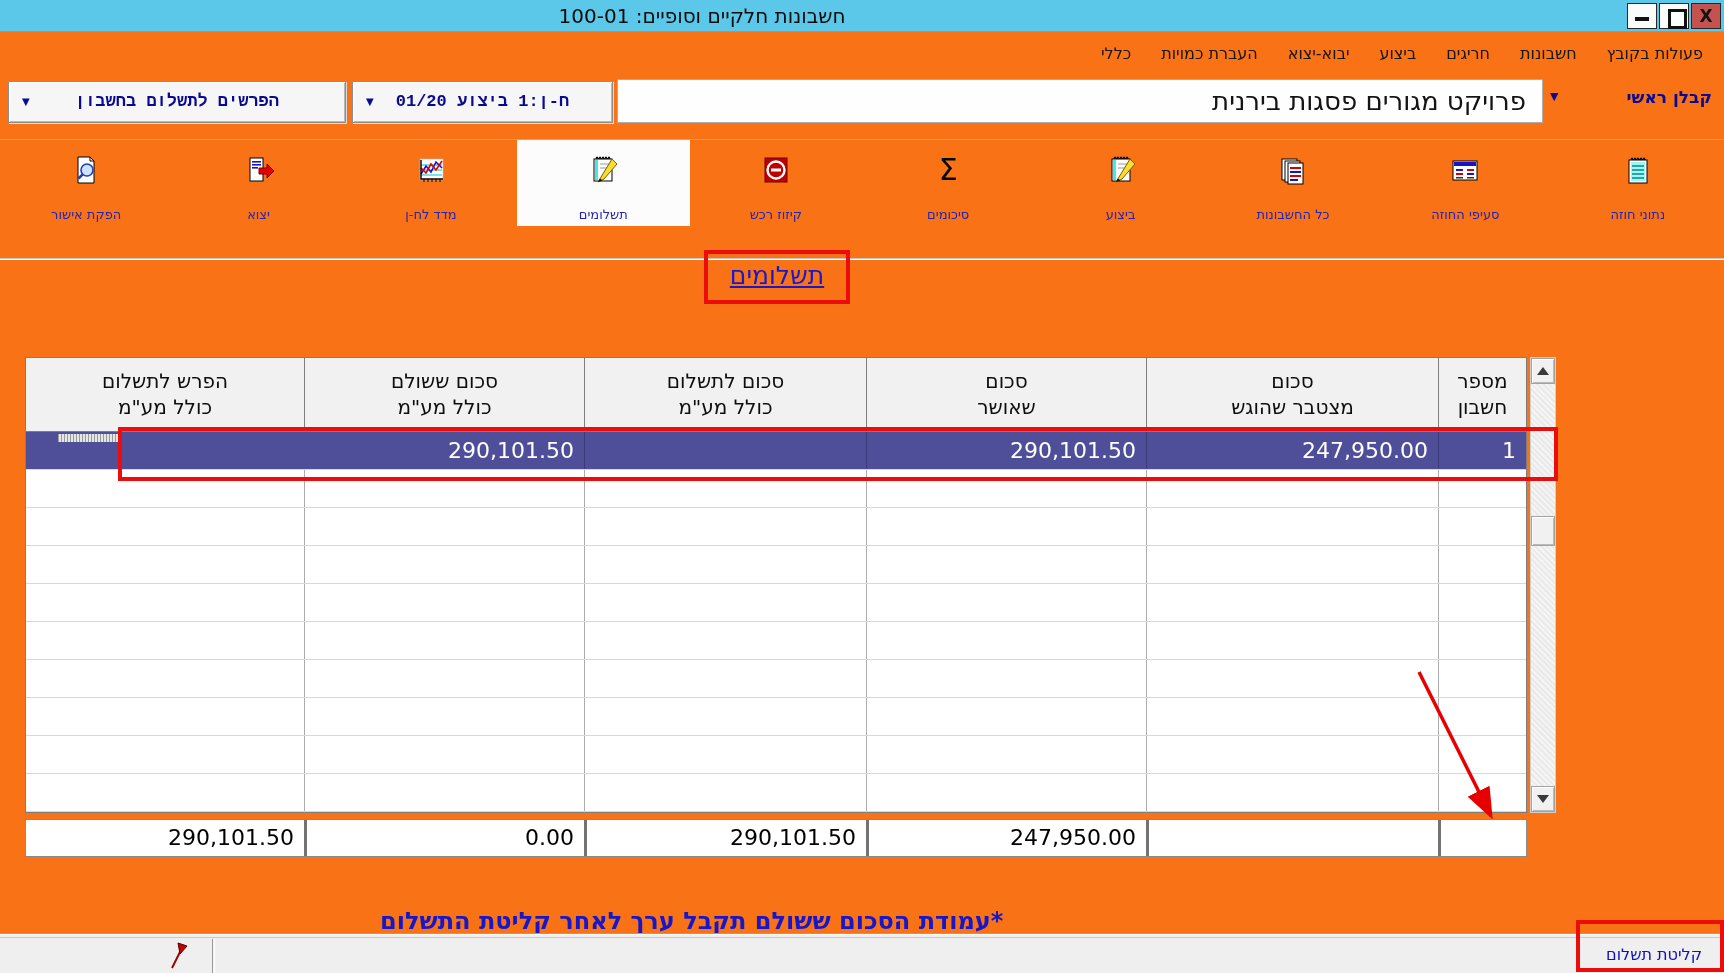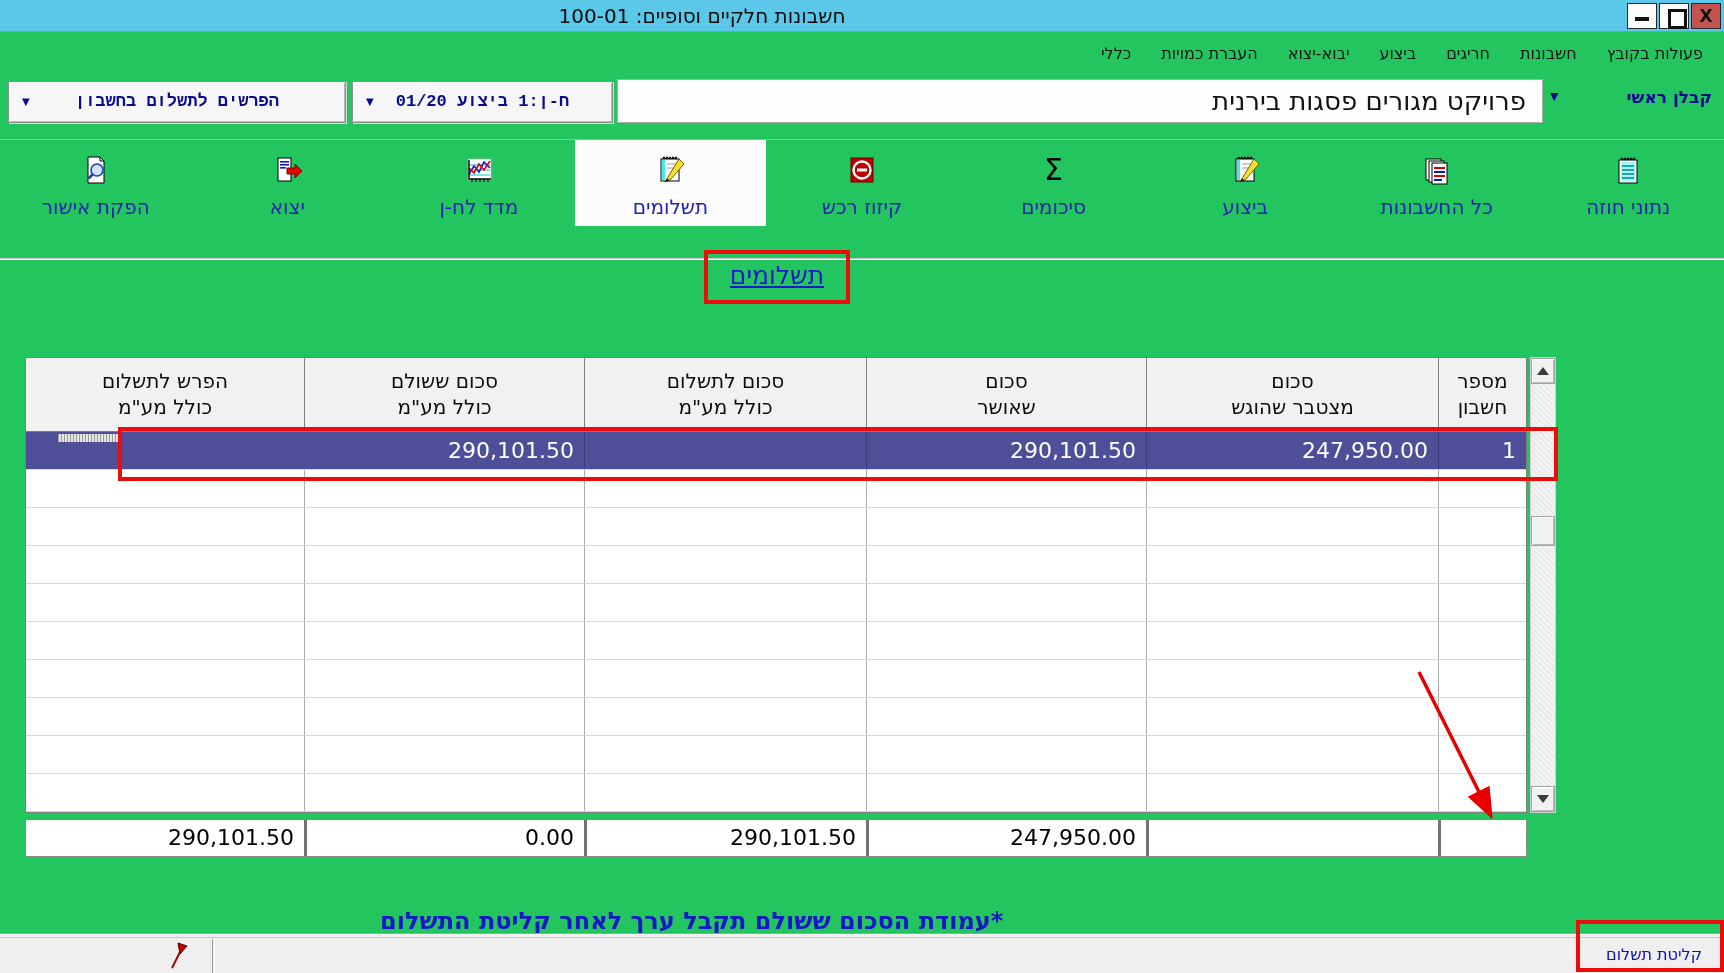--- a/index.html
+++ b/index.html
@@ -1,19 +1,19 @@
 <!DOCTYPE html>
 <html><head>
 <meta charset="utf-8">
 <style>
   * { box-sizing: border-box; margin: 0; padding: 0; }
   html, body { width: 1724px; height: 973px; overflow: hidden; }
   body { font-family: "DejaVu Sans", "Liberation Sans", sans-serif; background: #F0F0F0; }
 
-  .window { position: relative; width: 1724px; height: 973px; background: #22c55e; direction: rtl; overflow: hidden; }
+  .window { position: relative; width: 1724px; height: 973px; background: #f97316; direction: rtl; overflow: hidden; }
 
   
   .titlebar { position: absolute; left: 0; top: 0; width: 1724px; height: 32px; background: #5CC8E9; border-bottom: 1px solid #49B3D6; z-index: 2; }
   .title-text { position: absolute; left: 0; top: 0; width: 1404px; height: 32px; line-height: 32px; text-align: center; font-size: 20px; color: #0B0B0B; }
   .winbtn { position: absolute; top: 3px; width: 30px; height: 26px; border: 1px solid #262626; background: #FBFBFB; cursor: default; }
   .winbtn.min  { left: 1627px; }
   .winbtn.max  { left: 1659px; }
   .winbtn.close{ left: 1691px; background: #C4524E; font-size: 17px; font-weight: bold; line-height: 24px; text-align: center; color: #131313; }
   .winbtn.min::after { content: ""; position: absolute; left: 7px; top: 13px; width: 14px; height: 4px; background: #111; }
   .winbtn.max::after { content: ""; position: absolute; left: 8px; top: 5px; width: 13px; height: 14px; border: 3px solid #111; background: #fff; }
@@ -32,21 +32,21 @@
   .sel-btn .lbl { line-height: 40px; display: block; font-family: Liberation Mono, monospace; }
   .sel-btn .arrow { position: absolute; left: 13px; top: 0; line-height: 40px; font-size: 10px; }
   .sel-account { left: 352px; width: 261px; }
   .sel-view    { left: 8px;   width: 338px; }
 
   
   .tabbar { position: absolute; left: 0; top: 139px; width: 1724px; height: 87px; border-top: 1px solid #ADADAD; display: flex; }
   .tab { flex: 1 1 0; display: flex; flex-direction: column; align-items: center; cursor: default; }
   .tab.selected { background: #FCFCFC; }
   .tab .icon-box { margin-top: 11px; height: 38px; display: flex; align-items: center; justify-content: center; }
-  .tab .tab-label { margin-top: 6px; font-size: 20px; color: #2424B2; white-space: nowrap; }
+  .tab .tab-label { margin-top: 18px; font-size: 13px; color: #2424B2; white-space: nowrap; }
   .sigma-glyph { font-size: 30px; color: #000; line-height: 34px; }
 
   .groove { position: absolute; left: 0; top: 258px; width: 1724px; height: 2px; border-top: 1px solid #C6C6C6; border-bottom: 1px solid #FFFFFF; }
 
   
   .payments-heading { position: absolute; left: 706px; top: 252px; width: 142px; height: 50px; line-height: 48px; text-align: center; font-size: 25px; color: #1919CB; text-decoration: underline; }
 
   
   .tbl { position: absolute; left: 25px; top: 357px; width: 1532px; height: 456px; }
   .grid-cols { display: grid; grid-template-columns: 88px 292px 280px 282px 280px 278px; direction: rtl; }
@@ -138,20 +138,35 @@
               <line x1="11" y1="17" x2="23" y2="17"></line>
           <line x1="11" y1="21" x2="23" y2="21"></line>
               <line x1="11" y1="25" x2="23" y2="25"></line>
         </g>
         <path d="M10 7 q1 -4 2 0 M13 7 q1 -4 2 0 M16 7 q1 -4 2 0 M19 7 q1 -4 2 0 M22 7 q1 -4 2 0" stroke="#000" fill="none" stroke-width="1.2"></path>
       </svg>
         </div>
       <div class="tab-label">נתוני חוזה</div>
     </div>
 
+    <div class="tab">
+      <div class="icon-box">
+          <svg viewBox="0 0 34 34" width="34" height="34">
+        <rect x="5" y="8" width="24" height="19" fill="#fff" stroke="#000"></rect>
+        <rect x="6" y="9" width="22" height="4" fill="#1414C8"></rect>
+        <rect x="8" y="16" width="7" height="2" fill="#1414C8"></rect>
+            <rect x="19" y="16" width="7" height="2" fill="#D40000"></rect>
+        <rect x="8" y="20" width="7" height="2" fill="#D40000"></rect>
+            <rect x="19" y="20" width="7" height="2" fill="#1414C8"></rect>
+        <rect x="8" y="24" width="7" height="1.5" fill="#333"></rect>
+            <rect x="19" y="24" width="7" height="1.5" fill="#333"></rect>
+      </svg>
+        </div>
+      <div class="tab-label">סעיפי החוזה</div>
+    </div>
 
     <div class="tab">
       <div class="icon-box">
           <svg viewBox="0 0 34 34" width="34" height="34">
         <rect x="6" y="6" width="15" height="21" fill="#fff" stroke="#000"></rect>
         <rect x="9" y="8" width="15" height="21" fill="#fff" stroke="#000"></rect>
         <rect x="12" y="10" width="15" height="21" fill="#fff" stroke="#000"></rect>
         <rect x="14" y="14" width="11" height="2" fill="#D40000"></rect>
             <rect x="14" y="18" width="11" height="2" fill="#1414C8"></rect>
         <rect x="14" y="22" width="11" height="2" fill="#D40000"></rect>

